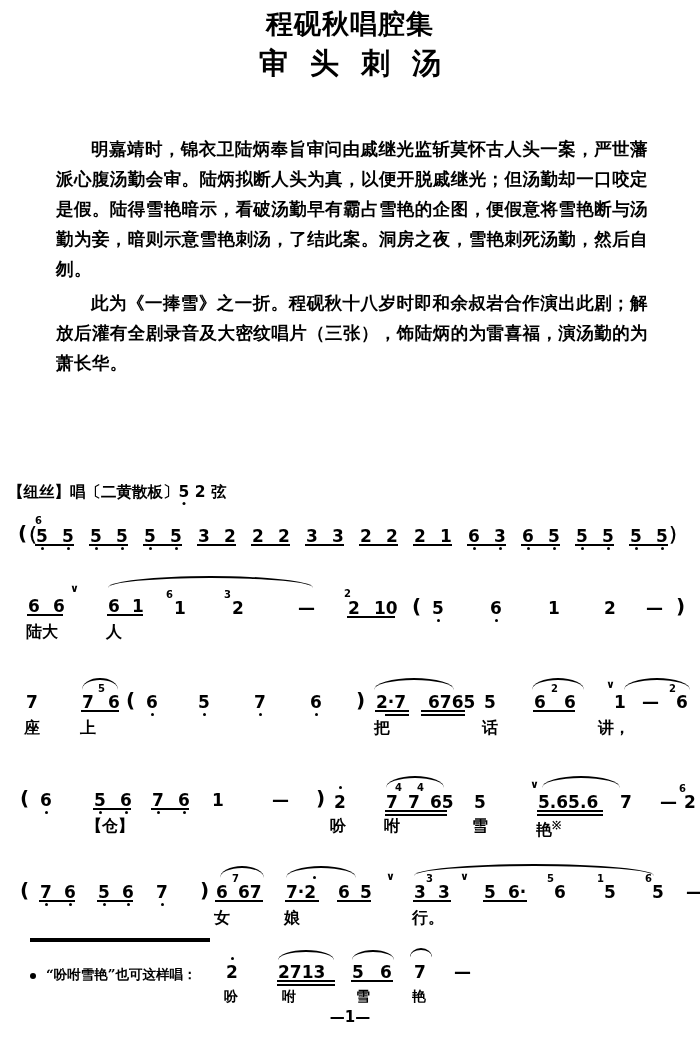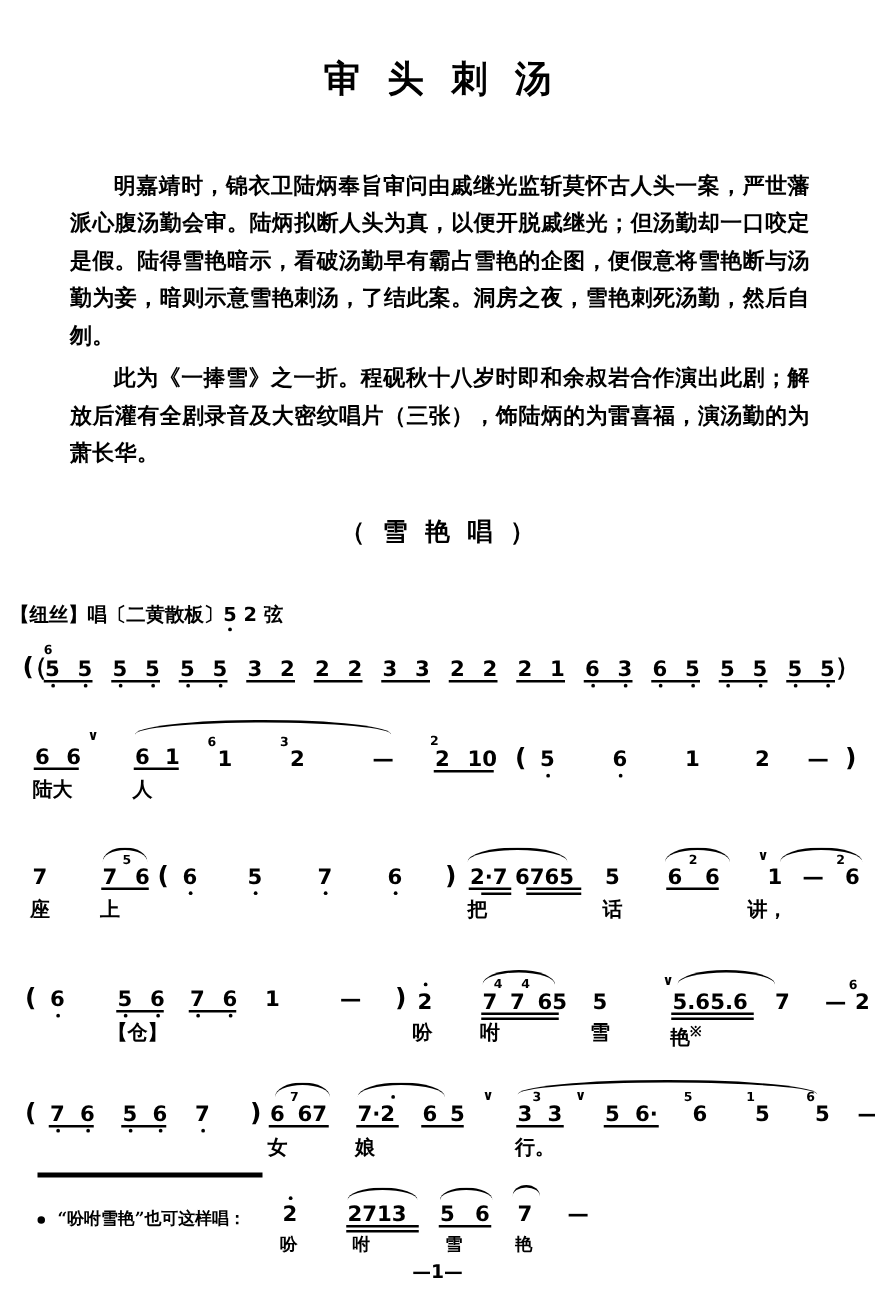--- a/index.html
+++ b/index.html
@@ -144,30 +144,30 @@
     font-family:"DejaVu Sans","Liberation Sans",sans-serif;
     font-size:20px;color:#222;letter-spacing:0px;
   }
   .watermark .sup{font-size:11px;vertical-align:super;}
 </style>
 </head>
 <body>
 
 <div class="page">
 
+  <div class="book-title">程砚秋唱腔集</div>
   <div class="song-title">审头刺汤</div>
 
   <div class="prose" id="para2">
     <p>此为《一捧雪》之一折。程砚秋十八岁时即和余叔岩合作演出此剧；解放后灌有全剧录音及大密纹唱片（三张），饰陆炳的为雷喜福，演汤勤的为萧长华。</p>
   </div>
   <div class="prose" id="para1">
     <p>明嘉靖时，锦衣卫陆炳奉旨审问由戚继光监斩莫怀古人头一案，严世藩派心腹汤勤会审。陆炳拟断人头为真，以便开脱戚继光；但汤勤却一口咬定是假。陆得雪艳暗示，看破汤勤早有霸占雪艳的企图，便假意将雪艳断与汤勤为妾，暗则示意雪艳刺汤，了结此案。洞房之夜，雪艳刺死汤勤，然后自刎。</p>
   </div>
 
-  <div class="singer-line">（雪艳唱）</div>
 
   <div class="notation-head">
     <span>【纽丝】</span><span>唱</span><span>〔二黄散板〕</span><span class="pitch dotlow">5</span>&nbsp;<span class="pitch">2</span>&nbsp;<span>弦</span>
   </div>
 
   <div class="system" style="top:518px;">
 
     <div class="staffline" id="sl1">
         <span class="paren" style="left:10px;top:5px;">（</span>
         <span class="note" style="left:28px;top:10px;"><span class="grace" style="left:-1px;top:-12px;">6</span>5</span>
@@ -290,21 +290,21 @@
     <span class="note" style="left:302px;top:14px;">6</span>
     <span class="tiedot" style="left:307px;top:33px;"></span>
     <span class="paren" style="left:348px;top:10px;">)</span>
 
     <span class="slur" style="left:366px;top:-2px;width:80px;"></span>
     <span class="note" style="left:368px;top:14px;">2·7</span>
     <span class="beam" style="left:367px;top:30px;width:34px;"></span>
     <span class="beam2" style="left:377px;top:34px;width:24px;"></span>
     <span class="lyric" style="left:366px;top:40px;">把</span>
 
-    <span class="note" style="left:404px;top:14px;">6765</span>
+    <span class="note" style="left:420px;top:14px;">6765</span>
     <span class="beam" style="left:413px;top:30px;width:44px;"></span>
     <span class="beam2" style="left:413px;top:34px;width:44px;"></span>
 
     <span class="note" style="left:476px;top:14px;">5</span>
     <span class="lyric" style="left:474px;top:40px;">话</span>
 
     <span class="slur" style="left:524px;top:-2px;width:52px;"></span>
     <span class="note" style="left:526px;top:14px;">6<span class="grace" style="left:17px;top:-10px;">2</span></span>
     <span class="note" style="left:556px;top:14px;">6</span>
     <span class="beam" style="left:525px;top:30px;width:42px;"></span>

